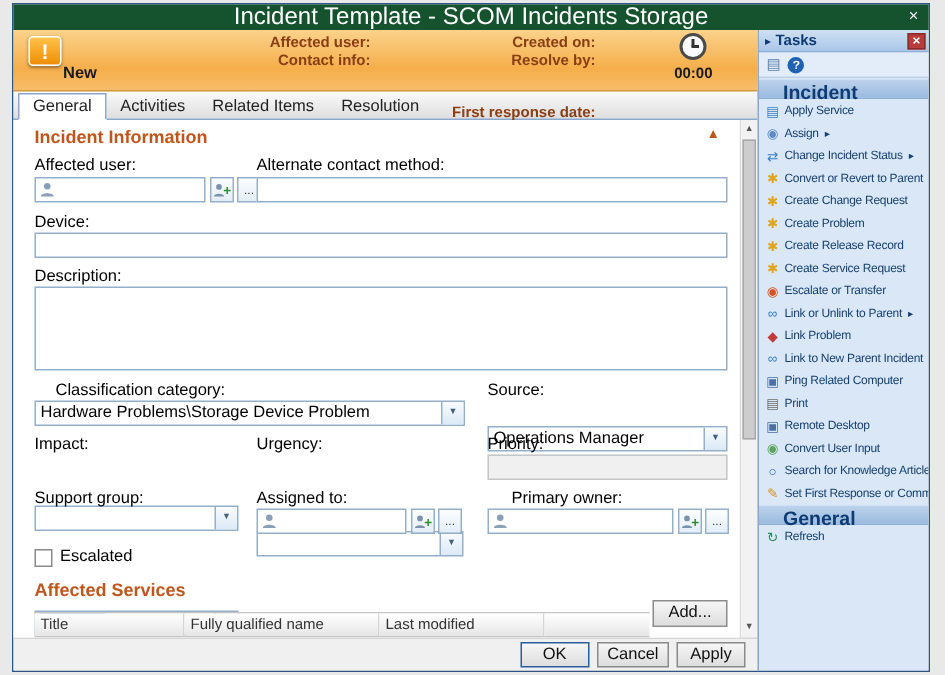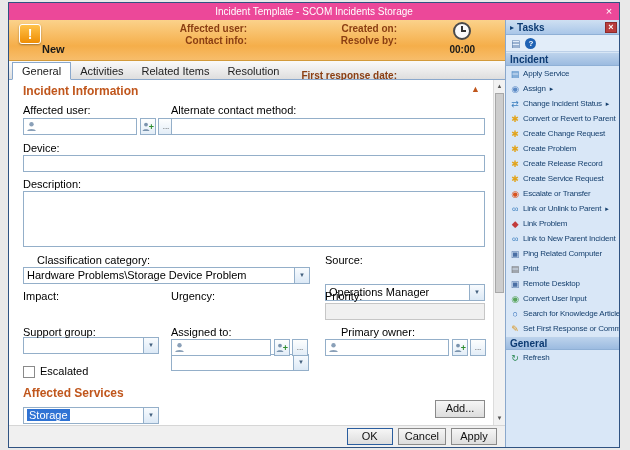--- a/index.html
+++ b/index.html
@@ -3,22 +3,22 @@
 <meta charset="utf-8">
 <style>
   * { margin:0; padding:0; box-sizing:border-box; }
   html,body { width:630px; height:450px; }
   body { background:#e9e9e9; font-family:"Liberation Sans","DejaVu Sans",sans-serif; overflow:hidden; position:relative; }
 
   .window { position:absolute; left:8px; top:2px; width:612px; height:446px;
             border:1px solid #2f5382; background:#f0f0f0; display:flex; flex-direction:column; }
 
   
-  .titlebar { height:17px; background:#ec4899; color:#fff; position:relative;
-              display:flex; align-items:center; justify-content:center; font-size:10px; flex:0 0 auto; }
+  .titlebar { height:17px; background:#14532d; color:#fff; position:relative;
+              display:flex; align-items:center; justify-content:center; font-size:16px; flex:0 0 auto; }
   .tb-close { position:absolute; right:3px; top:2px; width:14px; height:13px; color:#fff;
               font-size:11px; line-height:12px; text-align:center; cursor:default; }
   .tb-close::after { content:"×"; }
 
   .body-row { flex:1; display:flex; min-height:0; }
   .main-col { width:498px; display:flex; flex-direction:column; min-width:0; }
 
   
   .hband { height:41px; position:relative; flex:0 0 auto;
            background:linear-gradient(180deg,#fbd28b 0%,#f5ae4a 65%,#f7bd6b 100%);
@@ -102,21 +102,21 @@
               color:#fff; font-size:9px; line-height:9px; text-align:center; cursor:default; }
   .tp-close::after { content:"×"; }
   .tp-toolbar { height:17px; flex:0 0 auto; display:flex; align-items:center; gap:5px; padding:0 5px;
                 background:#e2edf9; border-bottom:1px solid #bcd0e8; }
   .tb-ico1 { font-size:10px; color:#5b7fae; line-height:11px; }
   .tb-help { width:11px; height:11px; border-radius:50%; background:#1f62b4; color:#fff;
              font-size:8px; font-weight:bold; text-align:center; line-height:11px; }
   .tb-help::after { content:"?"; }
   .tp-sections { flex:1; overflow:hidden; }
   .tp-sec { height:14px; background:linear-gradient(#bdd3ec,#9cbbe0); color:#0d3b73;
-            font-size:10px; font-weight:bold; padding:1px 4px; border-top:1px solid #d8e6f5;
+            font-size:13px; font-weight:bold; padding:1px 16px; border-top:1px solid #d8e6f5;
             border-bottom:1px solid #8fb0d6; }
   .tp-item { height:15px; display:flex; align-items:center; gap:3px; padding:0 2px 0 4px;
              color:#16406e; font-size:8px; letter-spacing:-0.2px; white-space:nowrap; overflow:hidden; cursor:default; }
   .tp-icon { width:10px; flex:0 0 auto; text-align:center; font-size:9px; line-height:10px; }
   .tp-fly { font-size:7px; color:#16406e; margin-left:1px; }
 
   .person-svg { display:block; }
 </style>
 </head>
 <body>
@@ -230,20 +230,26 @@
           </div>
           <div class="abs sq-btn" style="left:461px; top:259px;">...</div>
 
           <div class="abs cb" style="left:14px; top:286px;"></div>
           <div class="abs flabel" style="left:31px; top:285px;">Escalated</div>
 
           <div class="abs sechdr" style="left:14px; top:306px;">Affected Services</div>
 
           <div class="abs btn btn-sm" style="left:426px; top:320px;">Add...</div>
 
+          <div class="abs gridtbl" style="left:14px; top:328px; width:410px;">
+            <div class="gridcell" style="width:100px;">Title</div>
+            <div class="gridcell" style="width:130px;">Fully qualified name</div>
+            <div class="gridcell" style="width:110px;">Last modified</div>
+            <div class="gridcell" style="width:70px; border-right:none;"></div>
+          </div>
         </div>
 
         <div class="vscroll">
           <div class="sc-btn">▲</div>
           <div class="sc-track">
               <div class="sc-thumb"></div>
             </div>
           <div class="sc-btn">▼</div>
         </div>
       </div>

